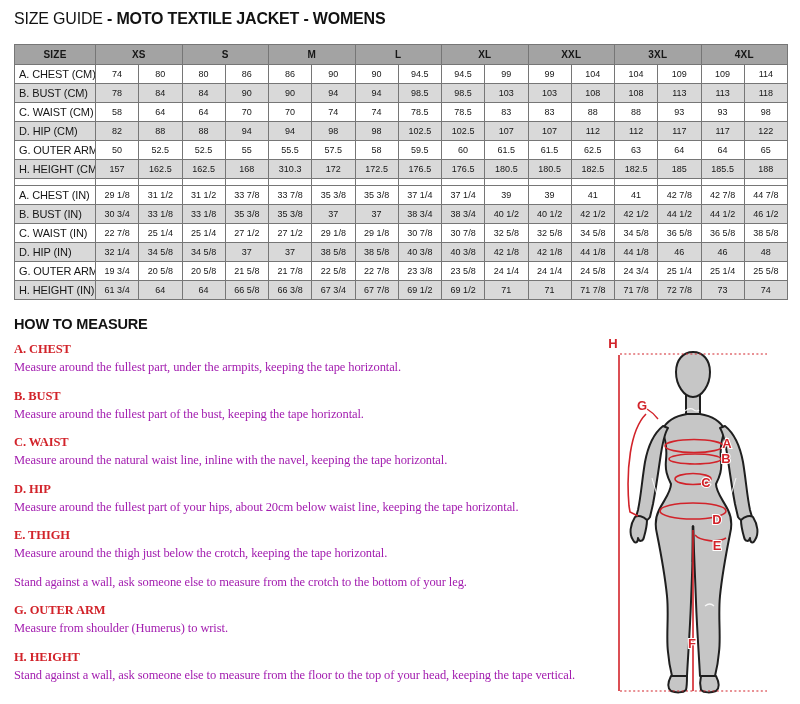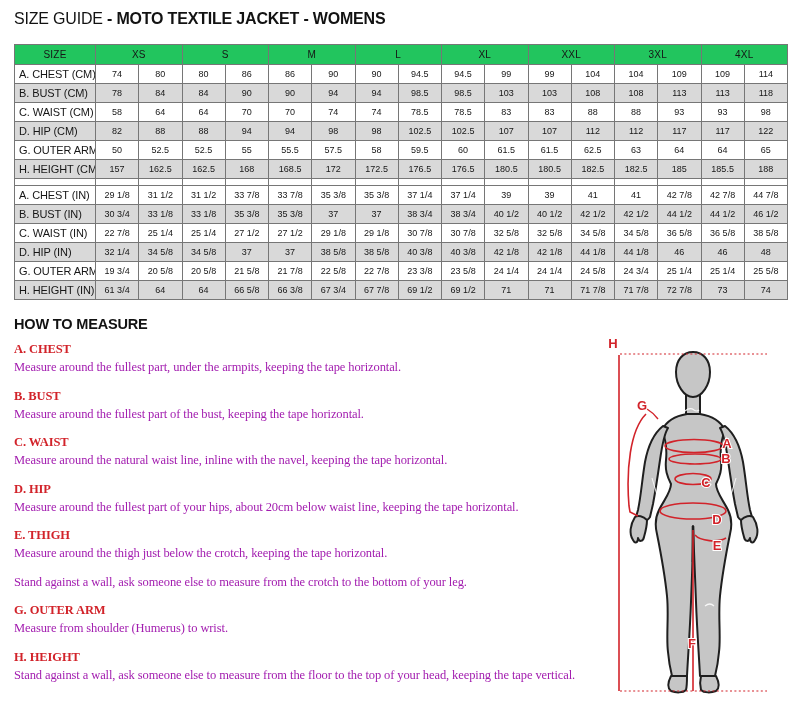--- a/index.html
+++ b/index.html
@@ -20,21 +20,21 @@
   #size-table{
     position:absolute;left:14px;top:44px;width:774px;
     border-collapse:collapse;table-layout:fixed;
   }
   #size-table td,#size-table th{
     border:1px solid #767676;padding:0;line-height:1;height:19px;
     font-size:9px;text-align:center;white-space:nowrap;overflow:hidden;
     color:#161616;font-weight:400;background:#fff;
   }
   #size-table tr.hdr th{
-    background:#22c55e;font-weight:400;font-size:10px;height:20px;letter-spacing:.2px;
+    background:#a3a3a3;font-weight:700;font-size:10px;height:20px;letter-spacing:.2px;
   }
   #size-table td.lbl{
     text-align:left;padding-left:4px;font-weight:400;font-size:11px;letter-spacing:-.1px;
   }
   #size-table tr.g td{background:#d9d9d9;}
   #size-table tr.w td{background:#ffffff;}
   #size-table tr.spacer td{height:7px;background:#fff;}
   
   .htm-title{
     position:absolute;left:14px;top:315px;font-size:15px;font-weight:700;color:#121212;
@@ -187,21 +187,21 @@
         <td>64</td>
         <td>64</td>
         <td>65</td>
       </tr>
       <tr class="g">
         <td class="lbl">H. HEIGHT (CM)</td>
         <td>157</td>
         <td>162.5</td>
         <td>162.5</td>
         <td>168</td>
-        <td>168.5</td>
+        <td>310.3</td>
         <td>172</td>
         <td>172.5</td>
         <td>176.5</td>
         <td>176.5</td>
         <td>180.5</td>
         <td>180.5</td>
         <td>182.5</td>
         <td>182.5</td>
         <td>185</td>
         <td>185.5</td>

